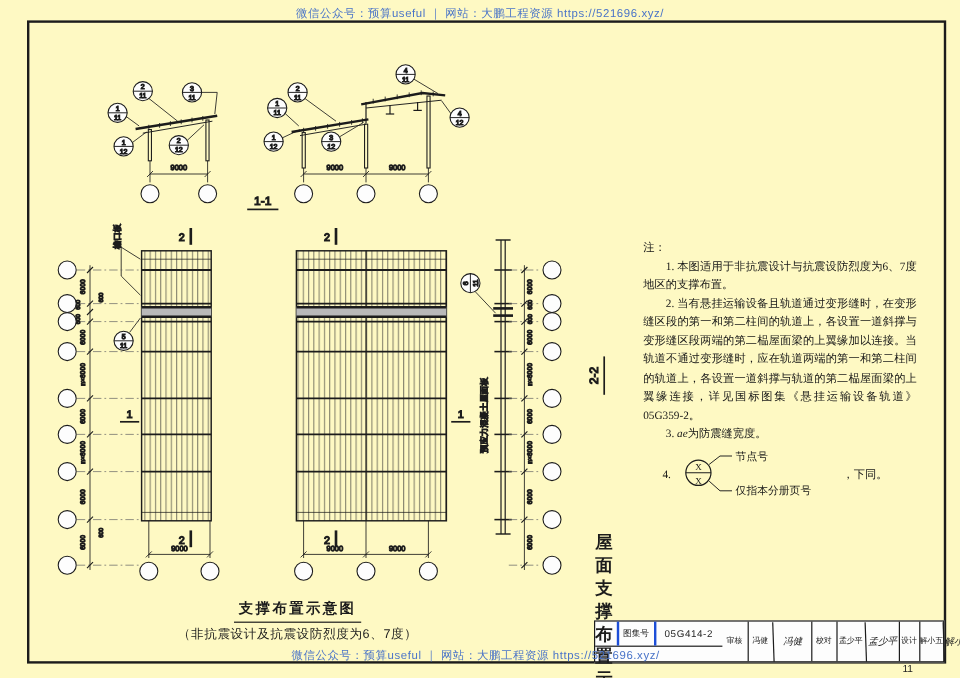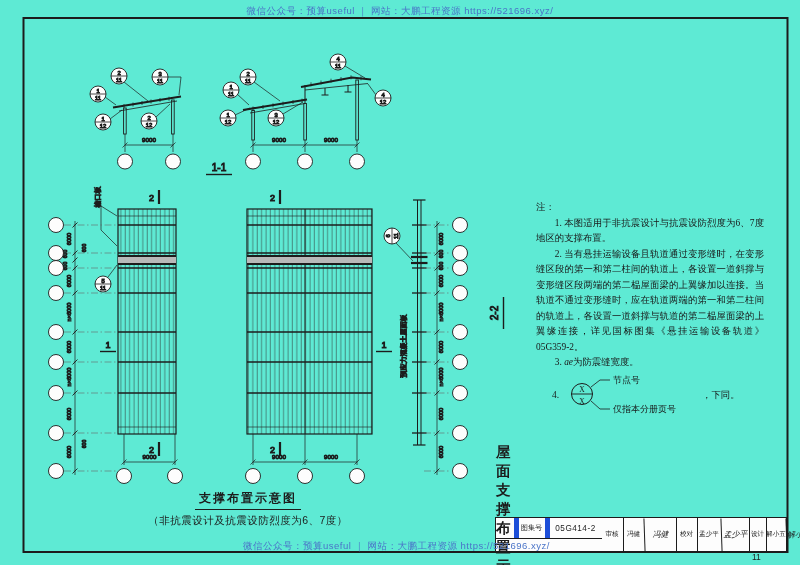--- a/index.html
+++ b/index.html
@@ -1,44 +1,44 @@
 <!DOCTYPE html>
 <html><head>
 <meta charset="utf-8">
 <style>
   html,body{margin:0;padding:0;background:#e8e8e8;}
-  .page{position:relative;width:800px;height:565px;background:#5eead4;overflow:hidden;
+  .page{position:relative;width:800px;height:565px;background:#fef9c3;overflow:hidden;
         font-family:"Liberation Sans",sans-serif;color:#1c1c1c;}
   .wm{position:absolute;color:#4a74c8;font-size:9.5px;letter-spacing:.5px;white-space:nowrap;z-index:5;
       font-family:"Liberation Sans",sans-serif;}
   .wm-top{top:5px;left:0;right:0;text-align:center;}
   .wm-bot{top:540px;left:243px;}
   .corner-num{position:absolute;top:552px;left:752px;font-size:8.5px;color:#222;z-index:6;}
   svg{position:absolute;top:0;left:0;}
   svg text{font-family:"Liberation Sans",sans-serif;fill:#161616;}
   
   .notes{position:absolute;left:536px;top:200px;width:228px;font-size:9.4px;line-height:15.5px;
          font-family:"Liberation Serif",serif;color:#171717;text-align:justify;z-index:2;}
   .notes p{margin:0;}
   .notes p.ind{text-indent:2em;}
   .var{font-style:italic;font-family:"Liberation Serif",serif;}
   .note4svg{margin-left:14px;display:block;position:static;}
   .note4svg text{font-family:"Liberation Serif",serif;}
   
-  .caption{position:absolute;left:118px;top:488px;width:260px;text-align:center;z-index:2;}
+  .caption{position:absolute;left:118px;top:498px;width:260px;text-align:center;z-index:2;}
   .caption .t{display:inline-block;font-size:12px;font-weight:bold;letter-spacing:2px;
               border-bottom:1.3px solid #1c1c1c;padding:0 4px 2px;}
   .caption .s{font-size:10.5px;letter-spacing:.5px;margin-top:3px;text-align:right;}
   
   .tblock{position:absolute;left:495px;top:517px;width:292px;height:35px;background:#fdfdfd;
           border:1.4px solid #1c1c1c;box-sizing:border-box;z-index:4;display:flex;flex-direction:row;}
   .tb-row1{display:flex;height:21px;border-bottom:1px solid #1c1c1c;box-sizing:border-box;}
   .tb-title{flex:1;display:flex;align-items:center;justify-content:center;
             font-size:14.5px;font-weight:bold;letter-spacing:3px;}
-  .tb-cell{display:flex;align-items:center;justify-content:center;border-left:5px solid #1d4ed8;
+  .tb-cell{display:flex;align-items:center;justify-content:center;border-left:2px solid #1d4ed8;
            box-sizing:border-box;overflow:hidden;white-space:nowrap;}
   .tb-row2{display:flex;flex:1;font-size:6.6px;}
   .tb-row2 .tb-cell{border-left:1px solid #1c1c1c;}
   .tb-row2 .tb-cell:first-child{border-left:none;}
   .sig{font-family:"Liberation Serif",serif;font-style:italic;font-size:8px;transform:rotate(-2deg);}
   .lab7{font-size:7.2px;}
   .val8{font-size:8.2px;letter-spacing:.5px;}
 </style>
 </head>
 <body>

